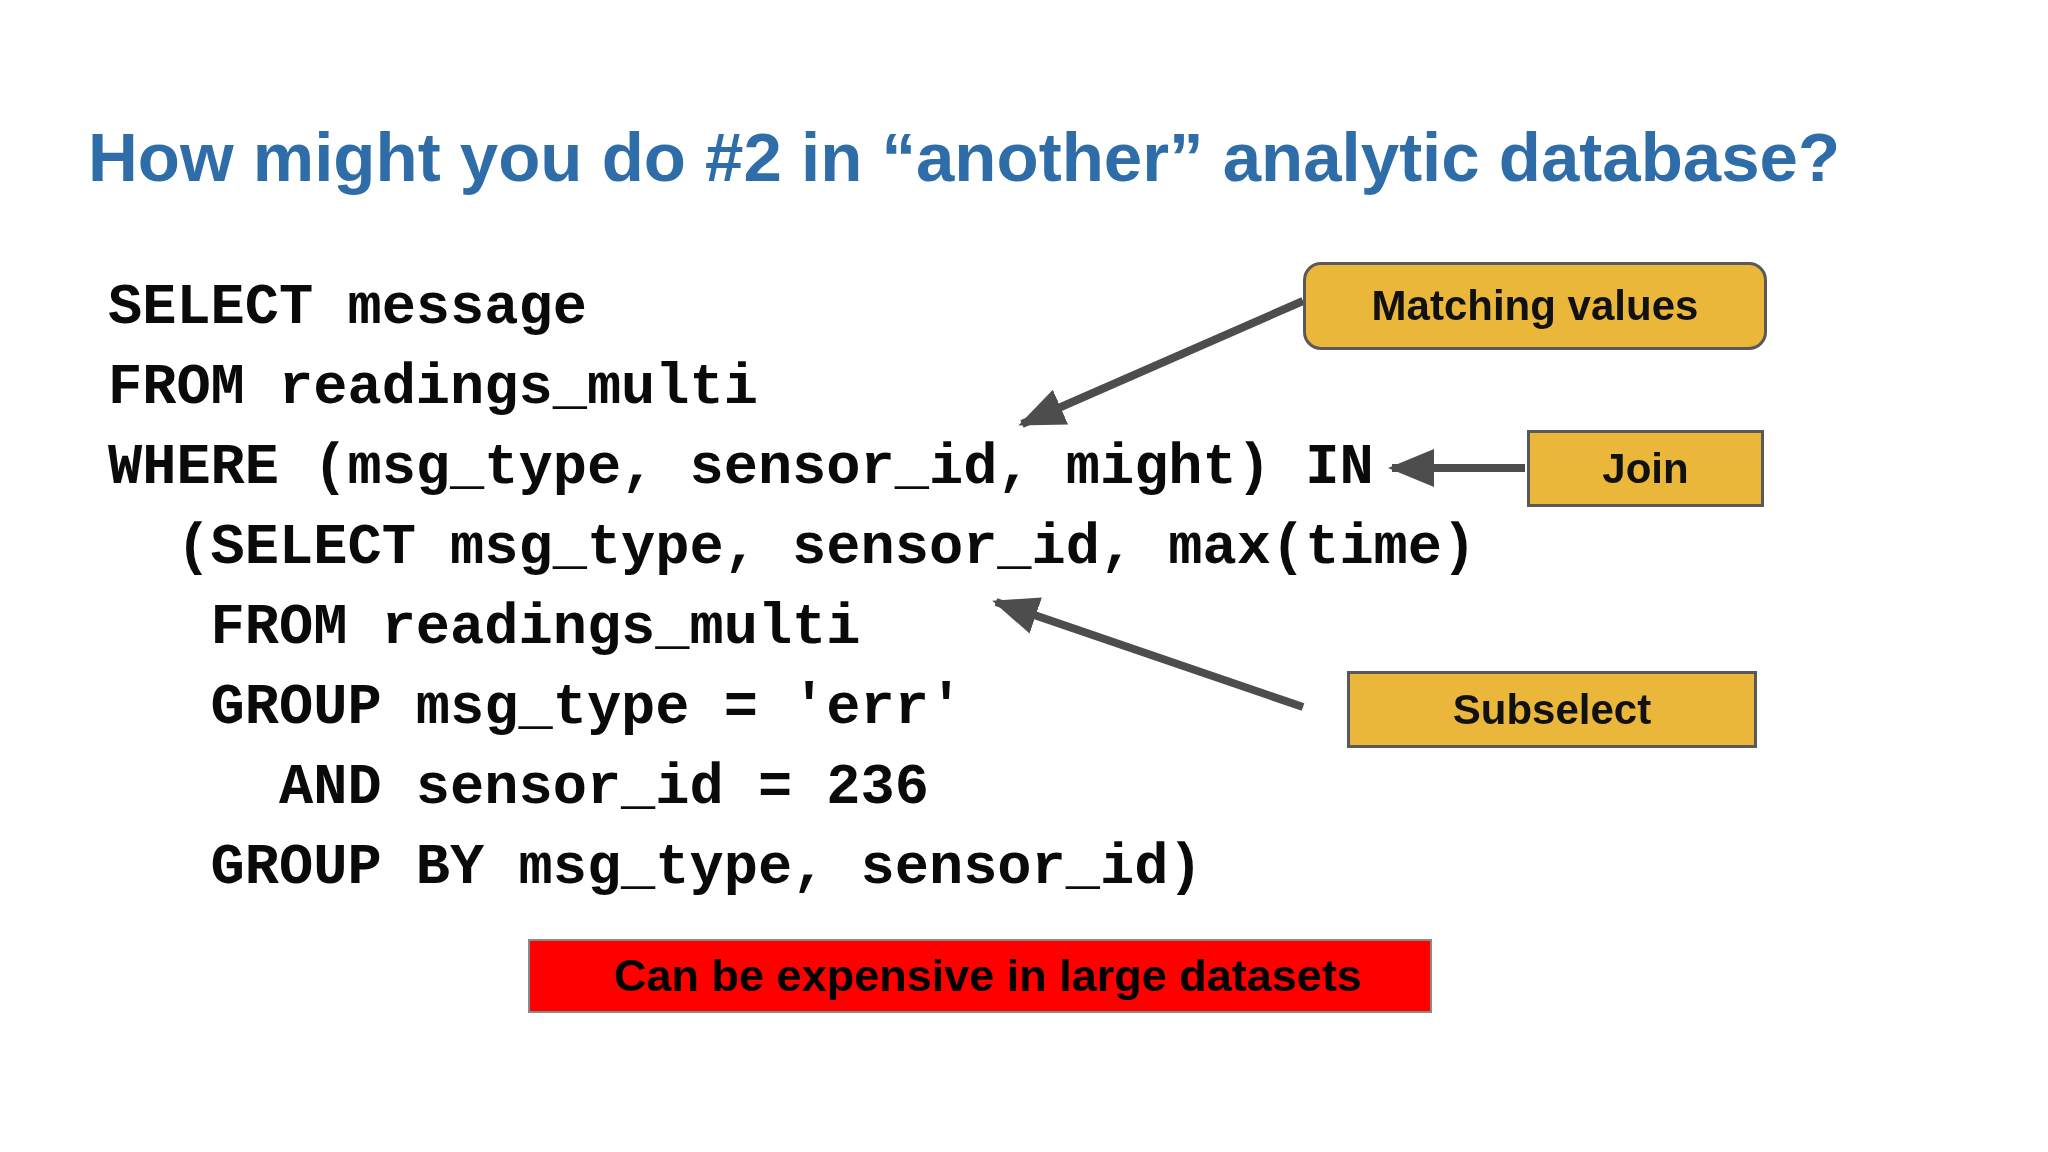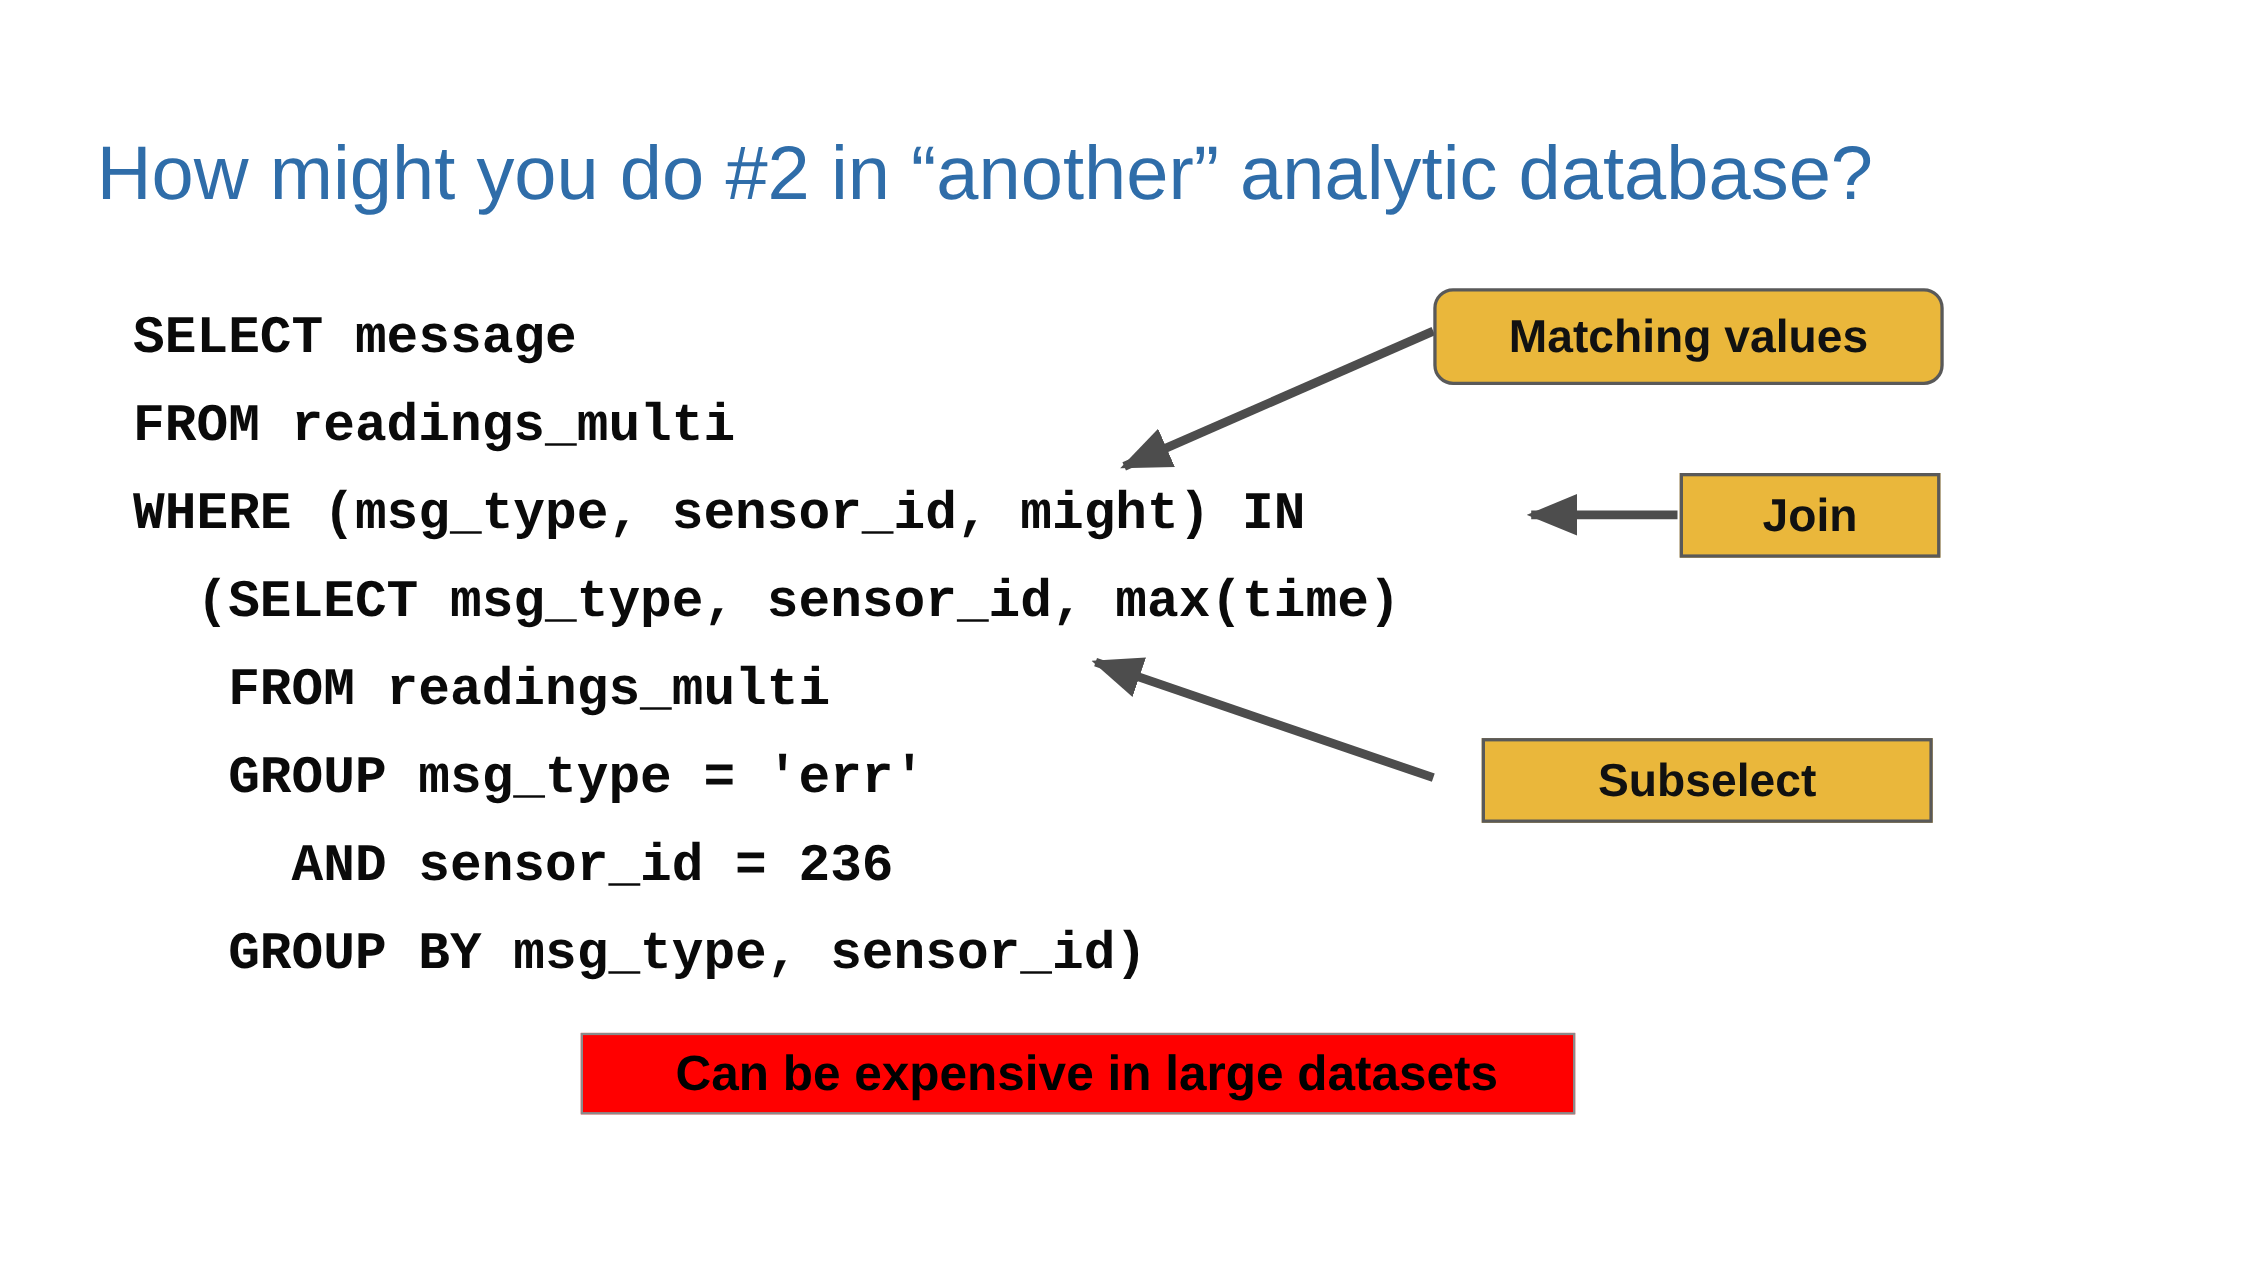--- a/index.html
+++ b/index.html
@@ -8,32 +8,32 @@
     width:2048px;height:1152px;
     background:#ffffff;
     font-family:"Liberation Sans", sans-serif;
     overflow:hidden;
   }
   .title{
     position:absolute;
     left:88px;top:118px;
     margin:0;
     font-size:69px;
-    font-weight:400;
+    font-weight:700;
     letter-spacing:0px;
     color:#2f6da9;
     font-family:"Liberation Sans", sans-serif;
   }
   .code{
     position:absolute;
-    left:121px;top:268px;
+    left:108px;top:268px;
     margin:0;
     font-family:"Liberation Mono", monospace;
     font-weight:bold;
-    font-size:48px;
+    font-size:57px;
     line-height:80px;
     color:#0a0a0a;
   }
   .code-line{white-space:pre;}
   .arrows{
     position:absolute;left:0;top:0;width:2048px;height:1152px;
     pointer-events:none;
   }
   .callout{
     position:absolute;

